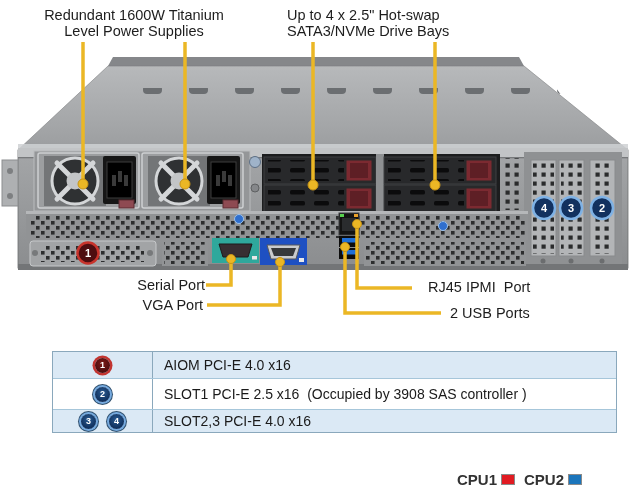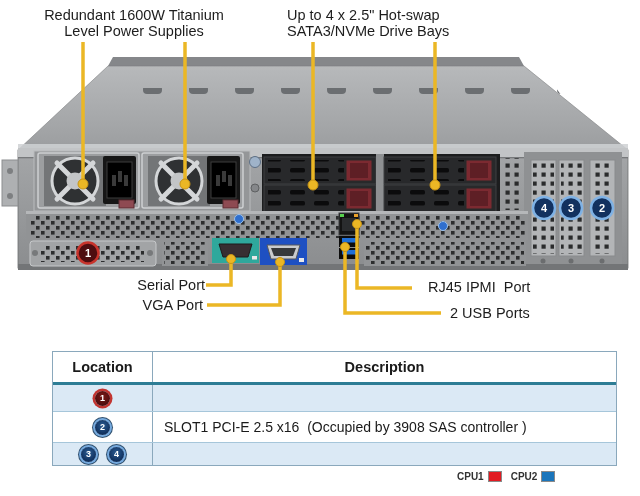--- a/index.html
+++ b/index.html
@@ -32,21 +32,21 @@
     display:flex; align-items:center; justify-content:center;
     color:#fff; font-size:9px; font-weight:bold; line-height:1;
   }
   .badge.red  { background:radial-gradient(circle at 50% 38%, #7d1a16, #4c0d0f 70%); box-shadow:0 0 0 2.5px #c23531; }
   .badge.blue { background:radial-gradient(circle at 50% 38%, #2a5b92, #0f2f5c 70%); box-shadow:0 0 0 2px #76aadf, 0 0 0 3px #31516f; }
 
   
   .cpu-legend {
     position:absolute; left:457px; top:471px;
     display:flex; align-items:center; gap:4px;
-    font-size:10px; font-weight:bold; color:#323232;
+    font-size:15px; font-weight:bold; color:#323232;
   }
   .swatch { width:14px; height:11px; border:1px solid #8a8a8a; box-sizing:border-box; }
   .legend-gap { width:1px; }
 </style>
 </head>
 <body>
 
 <div class="page">
 
   <svg width="640" height="345" viewBox="0 0 640 345">
@@ -262,40 +262,38 @@
     <text x="134" y="36" text-anchor="middle" class="co-label">Level Power Supplies</text>
     <text x="287" y="20" class="co-label">Up to 4 x 2.5" Hot-swap</text>
     <text x="287" y="36" class="co-label">SATA3/NVMe Drive Bays</text>
     <text x="205" y="290" text-anchor="end" class="co-label">Serial Port</text>
     <text x="203" y="310" text-anchor="end" class="co-label">VGA Port</text>
     <text x="428" y="292" class="co-label">RJ45 IPMI  Port</text>
     <text x="450" y="318" class="co-label">2 USB Ports</text>
   </svg>
 
   <div class="spec-table">
-    <div class="t-head">
-      <div class="t-cell loc">Location</div>
-      <div class="t-cell desc" style="justify-content:center; padding-left:0;">Description</div>
-    </div>
     <div class="t-row r1 alt first">
       <div class="t-cell loc">
         <span class="badge red">1</span>
       </div>
+      <div class="t-cell desc">AIOM PCI-E 4.0 x16</div>
     </div>
     <div class="t-row r2">
       <div class="t-cell loc">
         <span class="badge blue">2</span>
       </div>
       <div class="t-cell desc">SLOT1 PCI-E 2.5 x16  (Occupied by 3908 SAS controller )</div>
     </div>
     <div class="t-row r3 alt">
       <div class="t-cell loc">
         <span class="badge blue">3</span>
         <span class="badge blue">4</span>
       </div>
+      <div class="t-cell desc">SLOT2,3 PCI-E 4.0 x16</div>
     </div>
   </div>
 
   <div class="cpu-legend">
     <span>CPU1</span>
     <span class="swatch" style="background: rgb(225, 27, 34);"></span>
     <span class="legend-gap"></span>
     <span>CPU2</span>
     <span class="swatch" style="background: rgb(27, 117, 187);"></span>
   </div>

